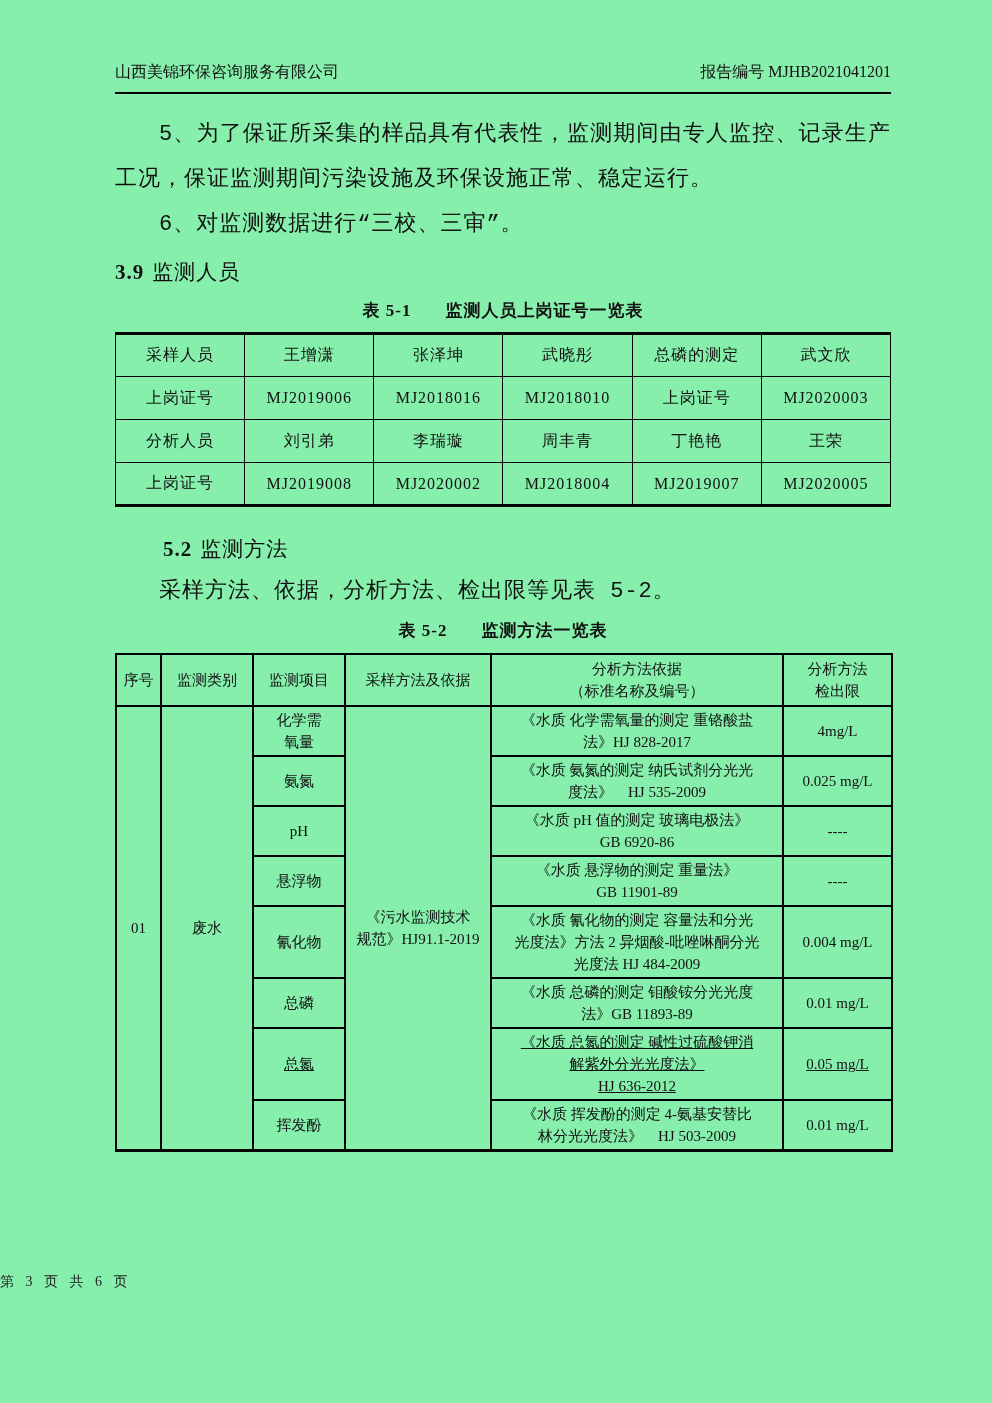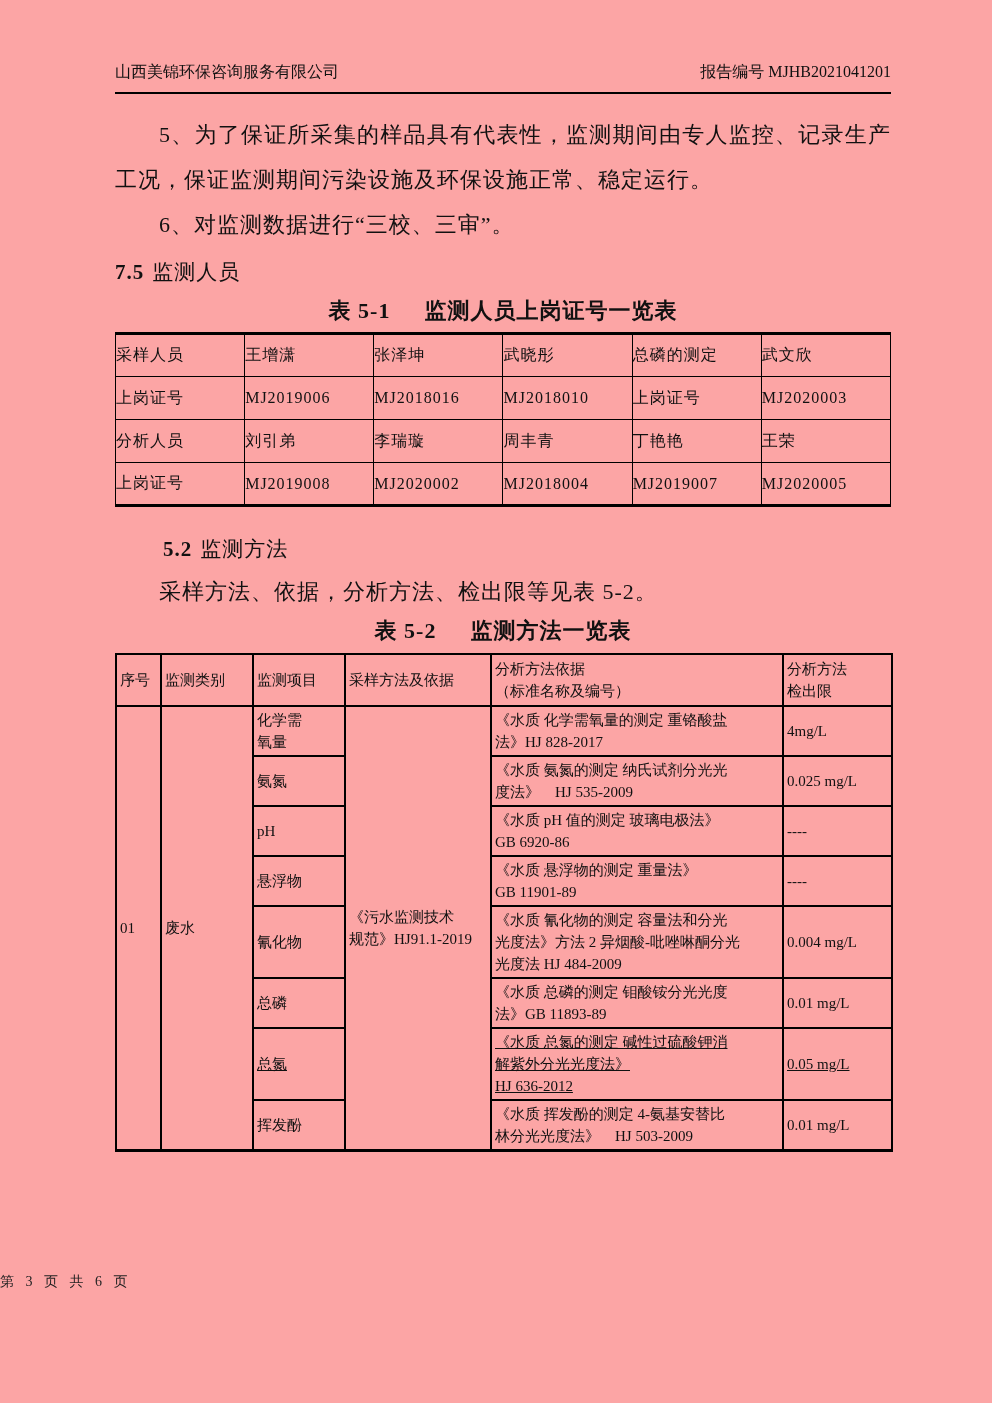--- a/index.html
+++ b/index.html
@@ -1,21 +1,21 @@
 <!DOCTYPE html>
 <html><head>
 <meta charset="utf-8">
 <style>
   * { box-sizing: border-box; margin: 0; padding: 0; }
   html, body { background: #e8e8e8; }
   .page {
     position: relative;
     width: 992px;
     height: 1403px;
-    background: #fca5a5;
+    background: #86efac;
     font-family: "Liberation Serif", "DejaVu Serif", serif;
     color: #111;
     margin: 0 auto;
     overflow: hidden;
   }
   .content {
     position: absolute;
     left: 115px;
     top: 0;
     width: 776px;
@@ -28,41 +28,42 @@
     font-size: 16px;
     padding-bottom: 9px;
     border-bottom: 2px solid #000;
   }
   p.body-para {
     font-size: 22px;
     line-height: 45px;
     text-indent: 44px;
     text-align: justify;
     letter-spacing: 1px;
+    font-family: Liberation Mono, monospace;
   }
   .para-first { margin-top: 18px; }
   h2.section-heading {
     font-size: 21px;
     line-height: 40px;
     font-weight: normal;
     margin-top: 5px;
     letter-spacing: 1px;
   }
   h2.section-heading .sec-num { font-weight: bold; margin-right: 8px; }
   .caption {
     text-align: center;
-    font-size: 22px;
+    font-size: 17px;
     line-height: 26px;
     margin-top: 6px;
     font-weight: bold;
     letter-spacing: 1px;
   }
   .caption .cap-label { margin-right: 34px; }
   table { border-collapse: collapse; width: 776px; table-layout: fixed; }
-  td { text-align: left; vertical-align: middle; margin-top: 28px; }
+  td { text-align: center; vertical-align: middle; margin-top: 28px; }
   
   .t51 { margin-top: 8px; font-size: 16px; border-top: 3px solid #000; border-bottom: 3px solid #000; }
   .t51 td { border: 1px solid #000; height: 43px; letter-spacing: 1px; }
   .t51 tr td:first-child { border-left: 1px solid #000; }
   
   .t52 { margin-top: 9px; font-size: 15px; border-top: 2px solid #000; border-bottom: 3px solid #000; }
   .t52 td {
     border: 2px solid #000;
     white-space: pre-line;
     line-height: 22px;
@@ -95,21 +96,21 @@
   <div class="content">
 
     <div class="doc-header">
       <span>山西美锦环保咨询服务有限公司</span>
       <span>报告编号 MJHB2021041201</span>
     </div>
 
     <p class="body-para para-first">5、为了保证所采集的样品具有代表性，监测期间由专人监控、记录生产工况，保证监测期间污染设施及环保设施正常、稳定运行。</p>
     <p class="body-para">6、对监测数据进行“三校、三审”。</p>
 
-    <h2 class="section-heading"><span class="sec-num">7.5</span><span>监测人员</span></h2>
+    <h2 class="section-heading"><span class="sec-num">3.9</span><span>监测人员</span></h2>
 
     <div class="caption">
       <span class="cap-label">表 5-1</span><span class="cap-title">监测人员上岗证号一览表</span>
     </div>
 
     <table class="t51">
       <tbody>
           <tr>
         <td>采样人员</td>
         <td>王增潇</td>

